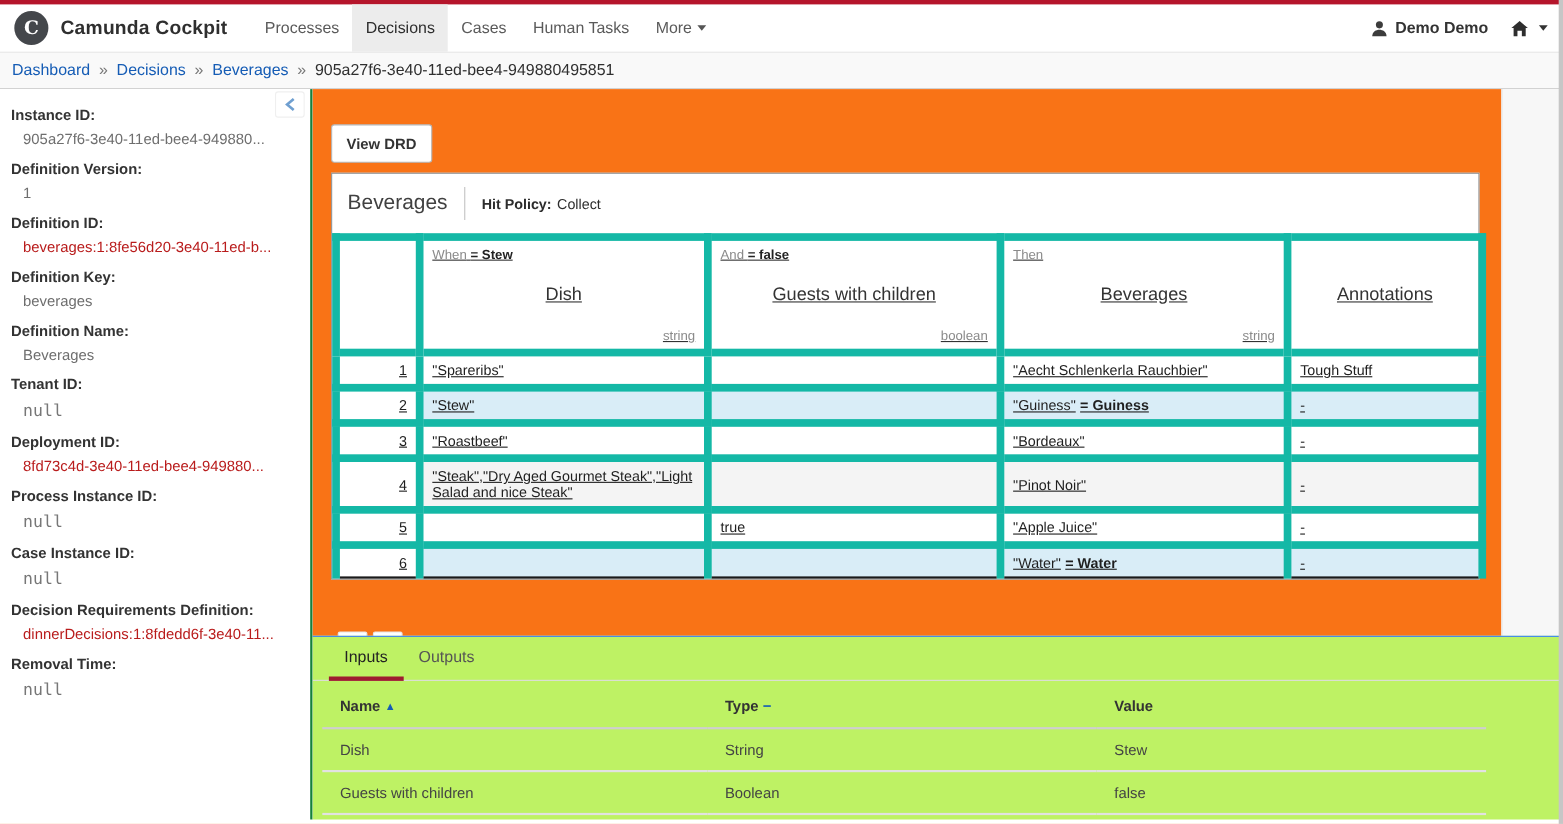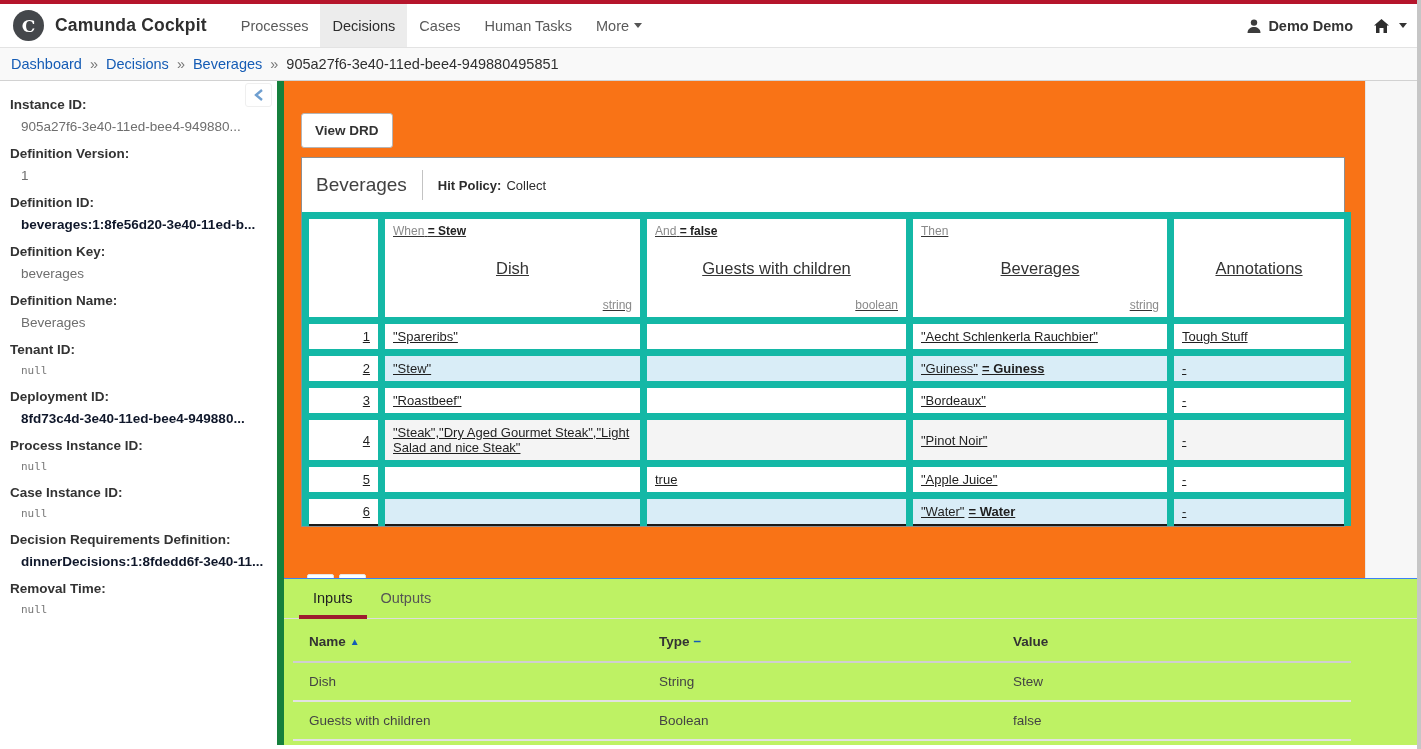--- a/index.html
+++ b/index.html
@@ -42,36 +42,36 @@
   }
   .crumb-link { color:#155cb5; text-decoration:none; cursor:pointer; }
   .crumb-sep { color:#777; }
   .crumb-current { color:#2f2f2f; }
 
   
   .page-body { display:flex; height:664px; }
 
   
   .sidebar {
-    width:284px; background:#fff; border-right:7px solid #15803d;
+    width:284px; background:#fff; border-right:2px solid #15803d;
     padding:4px 14px 0 10px; position:relative; flex:none;
   }
   .collapse-btn {
     position:absolute; top:2px; right:5px; width:27px; height:24px;
     border:1px solid #efefef; border-radius:3px; background:#fff;
     display:flex; align-items:center; justify-content:center; cursor:pointer; color:#6f9fd0;
   }
   .field { margin-top:12px; }
   .field-label { font-size:13.5px; font-weight:bold; color:#333; }
   .field-value {
     margin-top:7px; padding-left:11px; font-size:13.5px; color:#6e6e6e;
     white-space:nowrap; overflow:hidden;
   }
-  .field-value.link { color:#0f172a; cursor:pointer;font-weight:bold; }
-  .field-value.mono { font-family:"DejaVu Sans Mono", monospace; font-size:11px; color:#777; }
+  .field-value.link { color:#b91c1c; cursor:pointer; }
+  .field-value.mono { font-family:"DejaVu Sans Mono", monospace; font-size:15px; color:#777; }
 
   
   .main { flex:1; display:flex; flex-direction:column; }
   .main-top { display:flex; height:497px; }
   .view-area { width:1081px; flex:none; background:#f97316; padding:32px 0 0 17px; }
   .gutter { flex:1; background:#f7f7f7; border-left:1px solid #e7e7e7; }
 
   .view-drd-btn {
     display:inline-block; padding:9px 13px; font-size:13.5px; font-weight:bold; color:#333;
     background:#fff; border:1px solid #b5b5b5; border-radius:3px; cursor:pointer;

